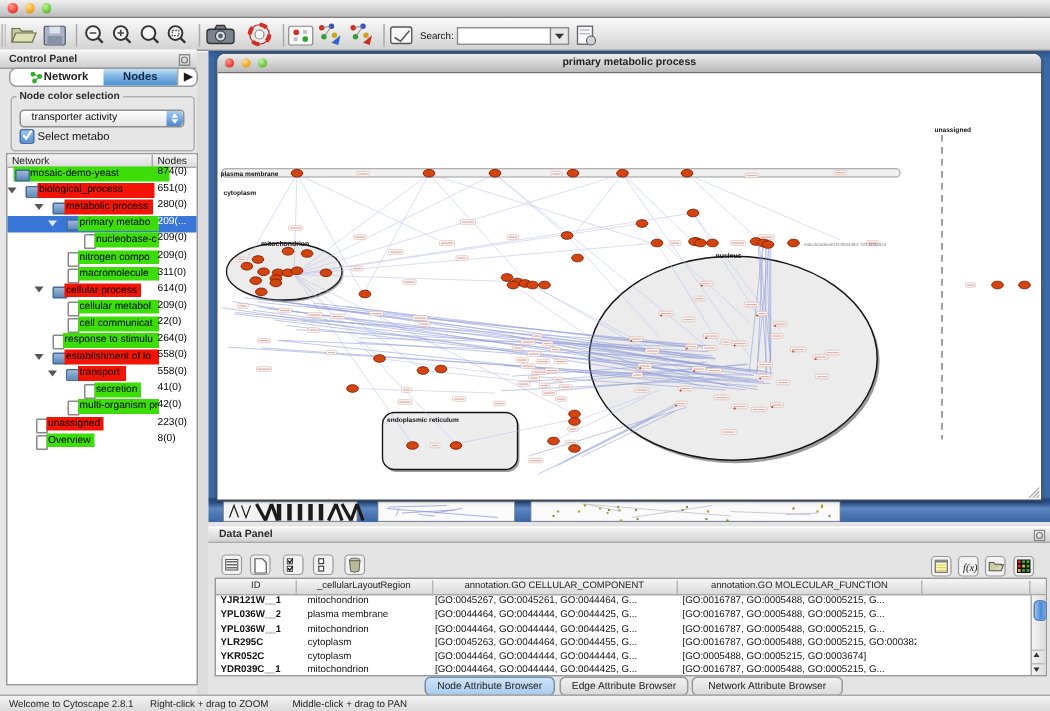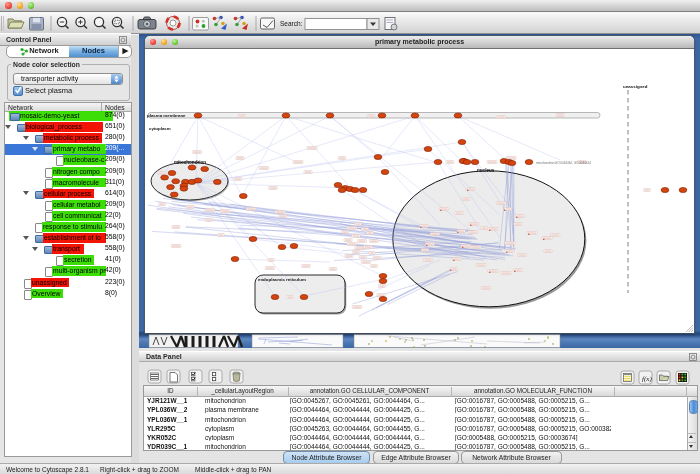--- a/index.html
+++ b/index.html
@@ -594,21 +594,21 @@
         <svg width="11" height="9.5" style="position:absolute;right:0;top:0;">
           <path d="M5.5 1.5 l2.2 3 h-4.4 z" fill="#fff"></path>
           <path d="M5.5 8.5 l2.2-3 h-4.4 z" fill="#fff"></path>
         </svg>
       </div>
     <div class="abs" id="checkbox">
         <svg width="8" height="8" style="position:absolute;left:0;top:-1px;">
           <path d="M1.5 4 l2 2.5 L7 1" fill="none" stroke="#fff" stroke-width="1.4"></path>
         </svg>
       </div>
-    <div class="abs" id="cblabel">Select plasma</div>
+    <div class="abs" id="cblabel">Select metabo</div>
     <div class="abs" id="treewrap">
         <div id="treehead">
           <span style="position:absolute;left:3px;top:1px;">Network</span>
           <span style="position:absolute;left:100px;top:1px;">Nodes</span>
           <span style="position:absolute;left:96px;top:0;border-left:1px solid #aaa;height:8.5px;"></span>
         </div>
       <div id="treerows">
       <div class="trow" style="top:8.0px;">
             <span class="lbl g" style="left:4px;width:92px;overflow:hidden;padding-left:11px;">mosaic-demo-yeast</span>
             <span class="fold" style="left:5px;"></span>

